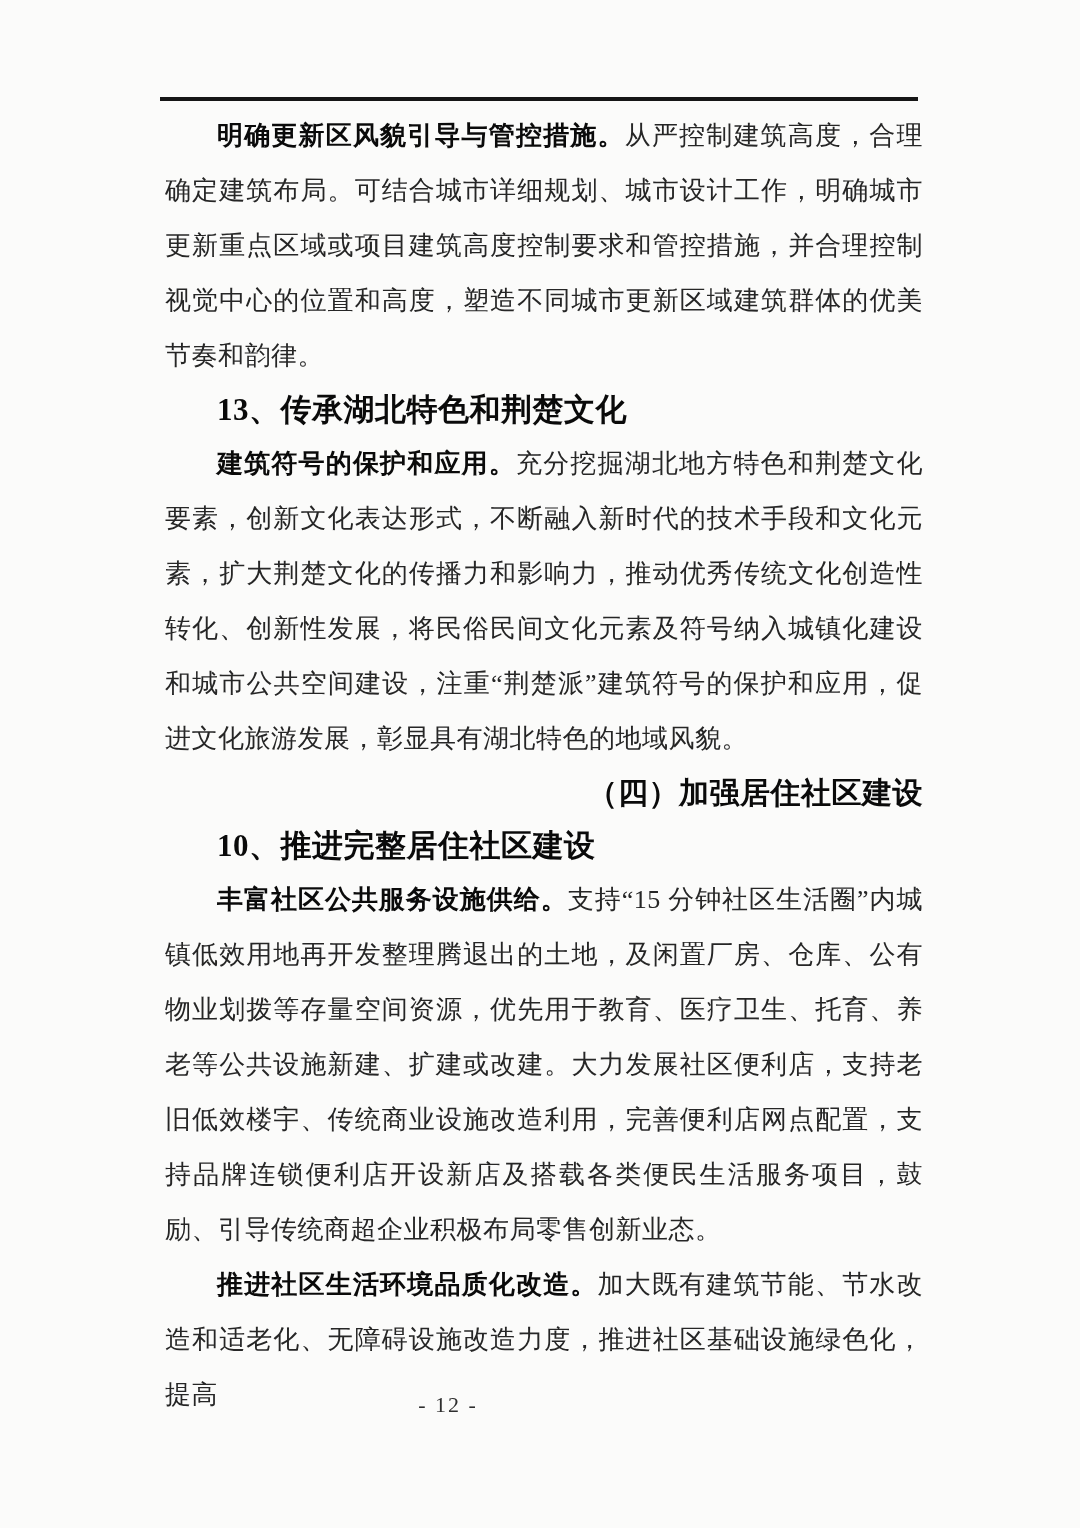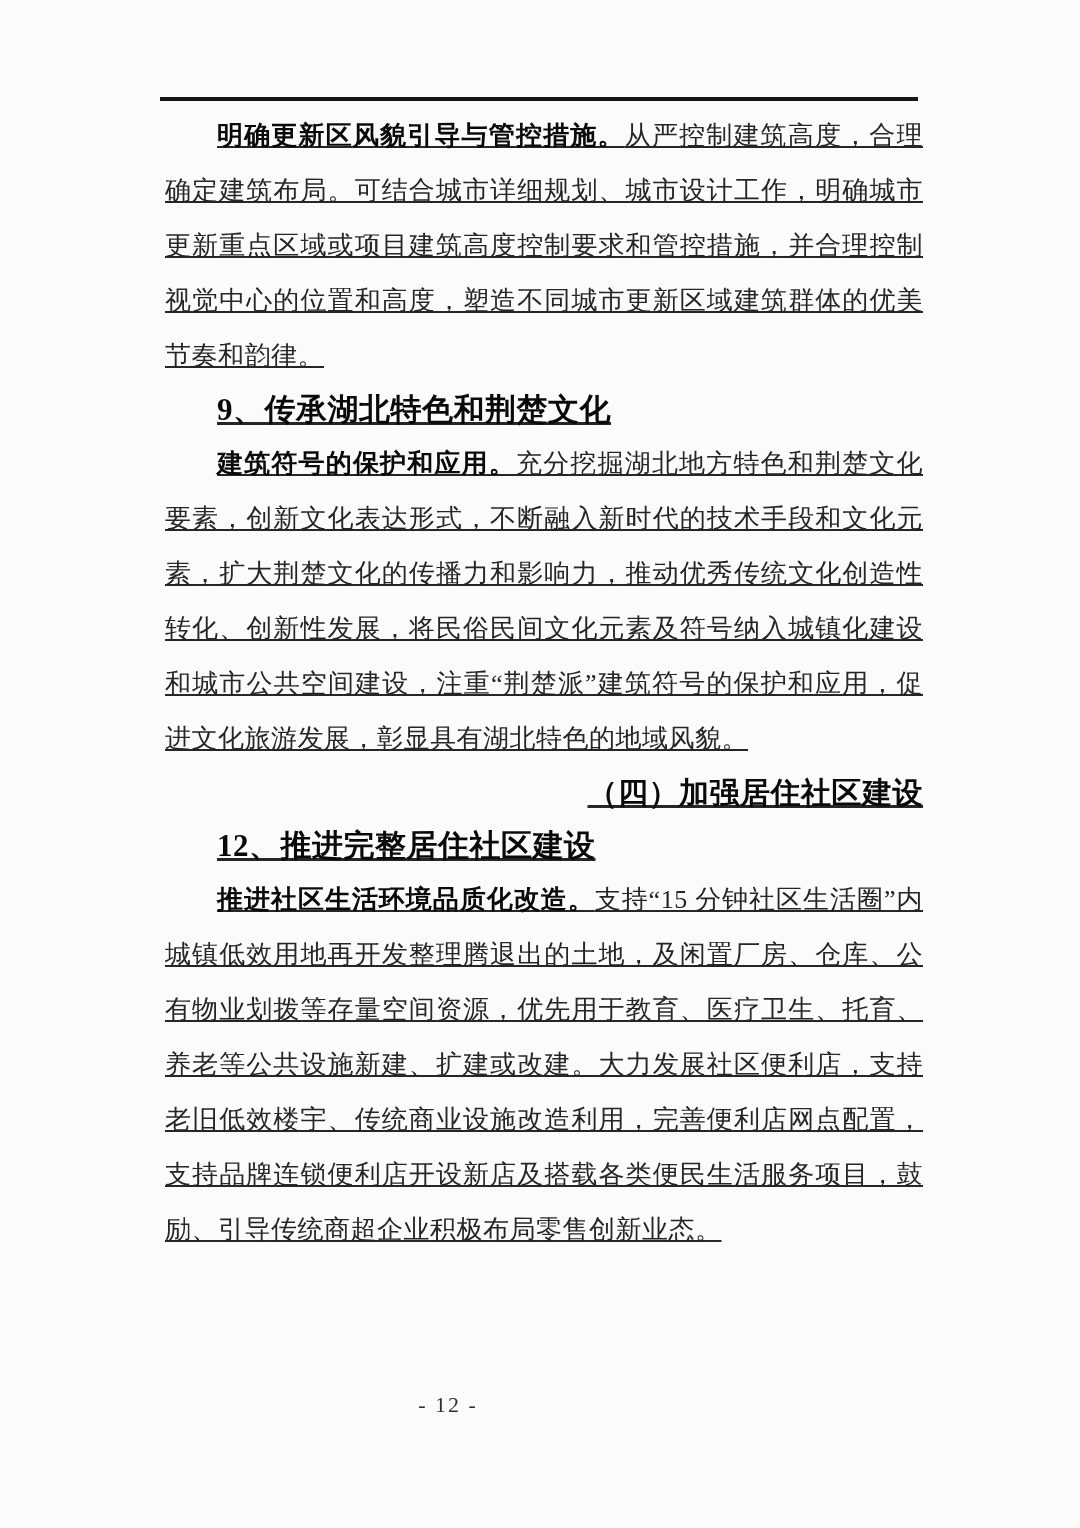--- a/index.html
+++ b/index.html
@@ -27,21 +27,20 @@
   .body-text {
     position: absolute;
     left: 165px;
     top: 108px;
     width: 758px;
     font-size: 26px;
     line-height: 55px;
     text-align: justify;
     text-justify: inter-ideograph;
     letter-spacing: 0.5px;
-    text-decoration: underline;
   }
   p.paragraph {
     margin: 0;
     text-indent: 52px;
   }
   p.paragraph .lead {
     font-weight: 700;
     color: #0a0a0a;
   }
   h2.heading-section {
@@ -73,22 +72,23 @@
     letter-spacing: 2px;
   }
 </style>
 </head>
 <body>
 
 <div class="page">
   <div class="header-rule"></div>
   <main class="body-text" id="content">
       <p class="paragraph"><b class="lead">明确更新区风貌引导与管控措施。</b><span>从严控制建筑高度，合理确定建筑布局。可结合城市详细规划、城市设计工作，明确城市更新重点区域或项目建筑高度控制要求和管控措施，并合理控制视觉中心的位置和高度，塑造不同城市更新区域建筑群体的优美节奏和韵律。</span></p>
-      <h3 class="heading-item">9、传承湖北特色和荆楚文化</h3>
+      <h3 class="heading-item">13、传承湖北特色和荆楚文化</h3>
       <p class="paragraph"><b class="lead">建筑符号的保护和应用。</b><span>充分挖掘湖北地方特色和荆楚文化要素，创新文化表达形式，不断融入新时代的技术手段和文化元素，扩大荆楚文化的传播力和影响力，推动优秀传统文化创造性转化、创新性发展，将民俗民间文化元素及符号纳入城镇化建设和城市公共空间建设，注重“荆楚派”建筑符号的保护和应用，促进文化旅游发展，彰显具有湖北特色的地域风貌。</span></p>
       <h2 class="heading-section">（四）加强居住社区建设</h2>
-      <h3 class="heading-item">12、推进完整居住社区建设</h3>
-      <p class="paragraph"><b class="lead">推进社区生活环境品质化改造。</b><span>支持“15 分钟社区生活圈”内城镇低效用地再开发整理腾退出的土地，及闲置厂房、仓库、公有物业划拨等存量空间资源，优先用于教育、医疗卫生、托育、养老等公共设施新建、扩建或改建。大力发展社区便利店，支持老旧低效楼宇、传统商业设施改造利用，完善便利店网点配置，支持品牌连锁便利店开设新店及搭载各类便民生活服务项目，鼓励、引导传统商超企业积极布局零售创新业态。</span></p>
+      <h3 class="heading-item">10、推进完整居住社区建设</h3>
+      <p class="paragraph"><b class="lead">丰富社区公共服务设施供给。</b><span>支持“15 分钟社区生活圈”内城镇低效用地再开发整理腾退出的土地，及闲置厂房、仓库、公有物业划拨等存量空间资源，优先用于教育、医疗卫生、托育、养老等公共设施新建、扩建或改建。大力发展社区便利店，支持老旧低效楼宇、传统商业设施改造利用，完善便利店网点配置，支持品牌连锁便利店开设新店及搭载各类便民生活服务项目，鼓励、引导传统商超企业积极布局零售创新业态。</span></p>
+      <p class="paragraph"><b class="lead">推进社区生活环境品质化改造。</b><span>加大既有建筑节能、节水改造和适老化、无障碍设施改造力度，推进社区基础设施绿色化，提高</span></p>
     </main>
   <footer class="page-footer">
     <span>- 12 -</span>
   </footer>
 </div>
 
 </body></html>

